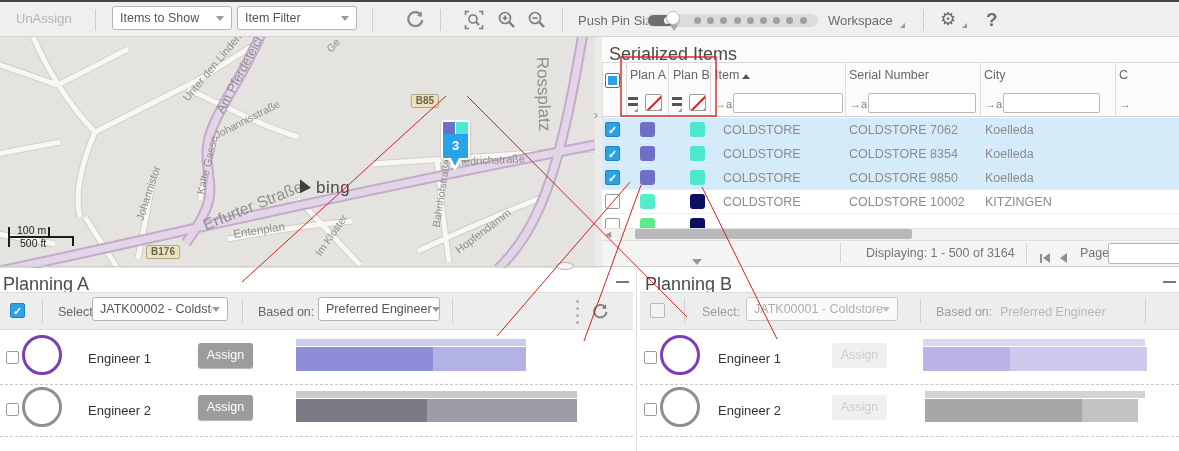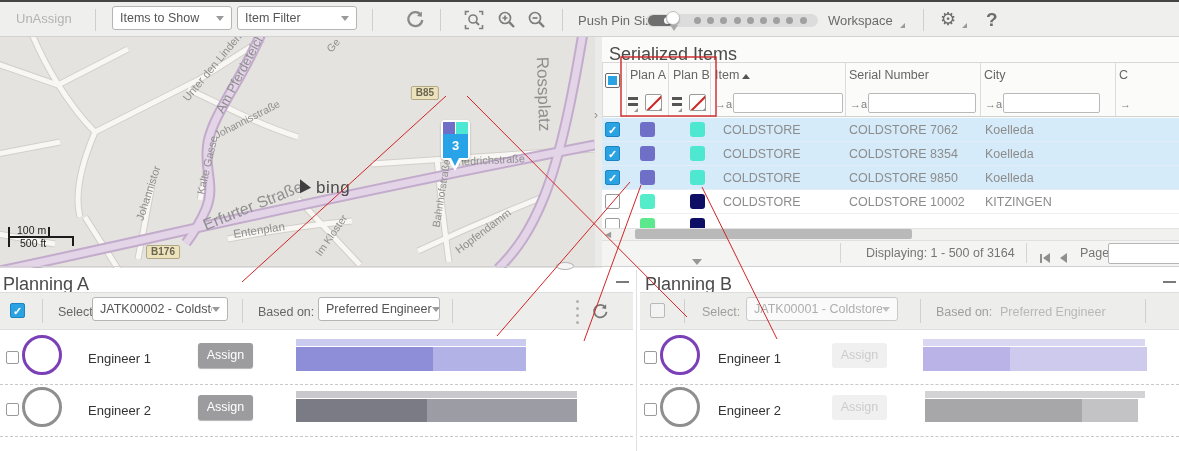--- a/index.html
+++ b/index.html
@@ -218,21 +218,21 @@
         <path d="M 263,-8 C 244,40 214,75 208,105 C 203,132 216,148 206,172 C 200,186 192,198 186,206"></path>
       </g>
       <g fill="none" stroke="#e3d4e7" stroke-width="7">
         <path d="M -10,236 C 140,205 300,165 595,108"></path>
         <path d="M 584,-10 C 574,50 562,115 544,160 C 530,195 515,215 498,232"></path>
         <path d="M 263,-8 C 244,40 214,75 208,105 C 203,132 216,148 206,172 C 200,186 192,198 186,206"></path>
       </g>
     </svg>
 
     <span id="map-labels"><div class="abs map-label" style="left: 212px; top: 30px; font-size: 11px; transform: translate(-50%, -50%) rotate(-50deg);">Unter den Linden</div><div class="abs map-label" style="left: 240px; top: 36px; font-size: 13px; transform: translate(-50%, -50%) rotate(-62deg);">Am Pferdeteich</div><div class="abs map-label" style="left: 247px; top: 82px; font-size: 10.5px; transform: translate(-50%, -50%) rotate(-27deg);">Johannisstraße</div><div class="abs map-label" style="left: 333px; top: 8px; font-size: 10.5px; transform: translate(-50%, -50%) rotate(-48deg);">Ge</div><div class="abs map-label" style="left: 148px; top: 156px; font-size: 11px; transform: translate(-50%, -50%) rotate(-72deg);">Johannistor</div><div class="abs map-label" style="left: 207px; top: 128px; font-size: 11px; transform: translate(-50%, -50%) rotate(-77deg);">Kalte Gasse</div><div class="abs map-label" style="left: 253px; top: 169px; font-size: 16px; transform: translate(-50%, -50%) rotate(-22deg);">Erfurter Straße</div><div class="abs map-label" style="left: 259px; top: 193px; font-size: 11.5px; transform: translate(-50%, -50%) rotate(-9deg);">Entenplan</div><div class="abs map-label" style="left: 488px; top: 123px; font-size: 11px; transform: translate(-50%, -50%) rotate(-3deg);">Friedrichstraße</div><div class="abs map-label" style="left: 441px; top: 156px; font-size: 10.5px; transform: translate(-50%, -50%) rotate(-81deg);">Bahnhofstraße</div><div class="abs map-label" style="left: 483px; top: 194px; font-size: 11px; transform: translate(-50%, -50%) rotate(-37deg);">Hopfendamm</div><div class="abs map-label" style="left: 331px; top: 198px; font-size: 10.5px; transform: translate(-50%, -50%) rotate(-55deg);">Im Kloster</div><div class="abs map-label" style="left: 543px; top: 57px; font-size: 17px; transform: translate(-50%, -50%) rotate(88deg);">Rossplatz</div></span>
-    <span id="map-shields"><div class="shield" style="left: 425px; top: 56px;">B85</div><div class="shield" style="left: 163px; top: 215px;">B176</div></span>
+    <span id="map-shields"><div class="shield" style="left: 425px; top: 64px;">B85</div><div class="shield" style="left: 163px; top: 215px;">B176</div></span>
 
     
     <div class="abs scale-el" style="left:8px;top:190px;width:2px;height:20px;"></div>
     <div class="abs scale-el" style="left:8px;top:199px;width:65px;height:2px;"></div>
     <div class="abs scale-el" style="left:48px;top:190px;width:2px;height:10px;"></div>
     <div class="abs scale-el" style="left:72px;top:199px;width:2px;height:10px;"></div>
     <span class="abs scale-txt" style="left:17px;top:187px;">100 m</span>
     <span class="abs scale-txt" style="left:20px;top:200px;">500 ft</span>
 
     

